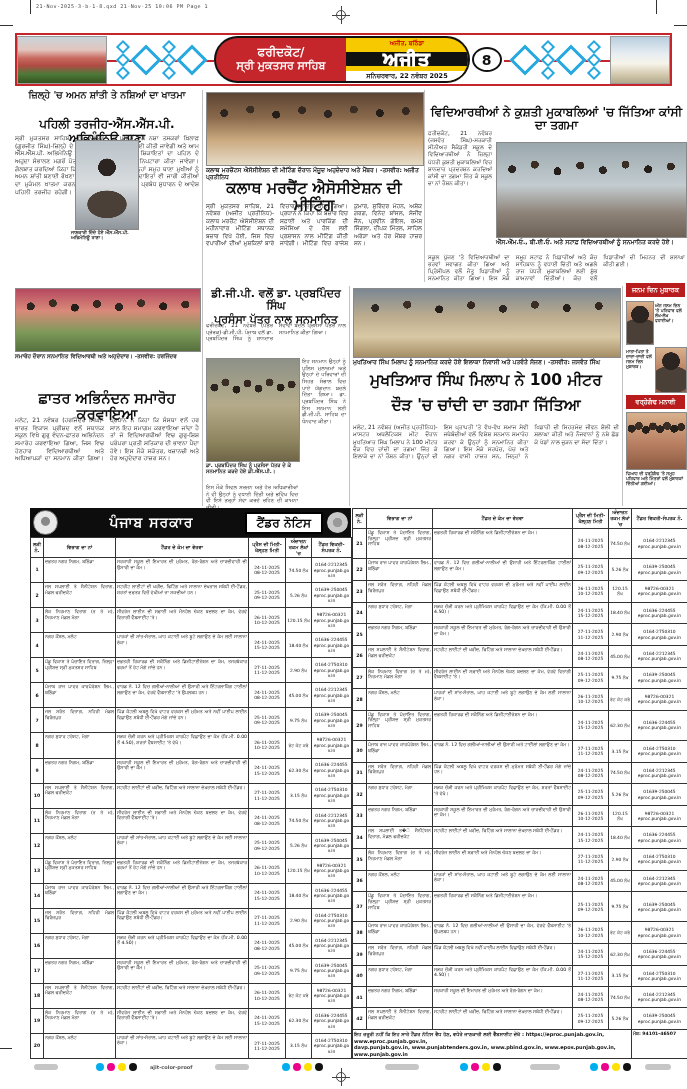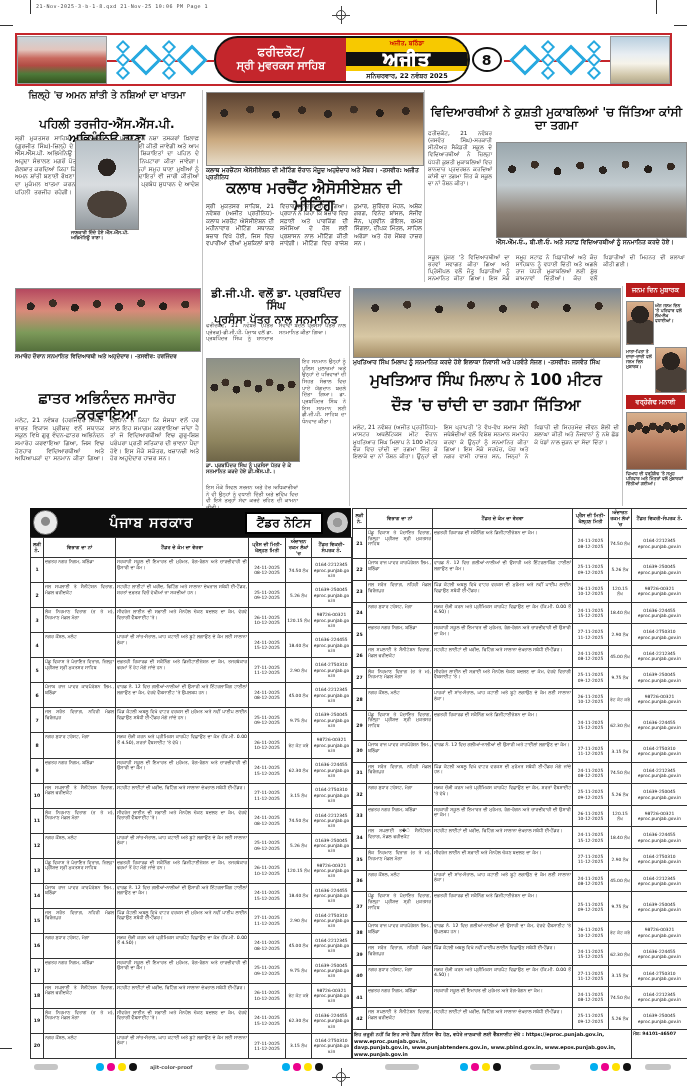--- a/index.html
+++ b/index.html
@@ -122,21 +122,21 @@
       <span class="dstack">
           <i class="dm"></i>
           <i class="dm"></i>
           <i class="dm"></i>
         </span>
       <span class="dbig"></span>
     </div>
     <div class="oval">
       <div class="oval-left">
         <div class="oval-l1">ਫਰੀਦਕੋਟ/</div>
-        <div class="oval-l2">ਸ੍ਰੀ ਮੁਵਰਕਸ ਸਾਹਿਬ</div>
+        <div class="oval-l2">ਸ੍ਰੀ ਮੁਕਤਸਰ ਸਾਹਿਬ</div>
       </div>
       <div class="oval-right">
         <div class="ed-tag">ਅਜੀਤ, ਬਠਿੰਡਾ</div>
         <div class="logo-band">
           <span class="logo-text">ਅਜੀਤ</span>
         </div>
         <div class="date-strip">ਸਨਿਚਰਵਾਰ, 22 ਨਵੰਬਰ 2025</div>
       </div>
     </div>
     <div class="pageno">8</div>

